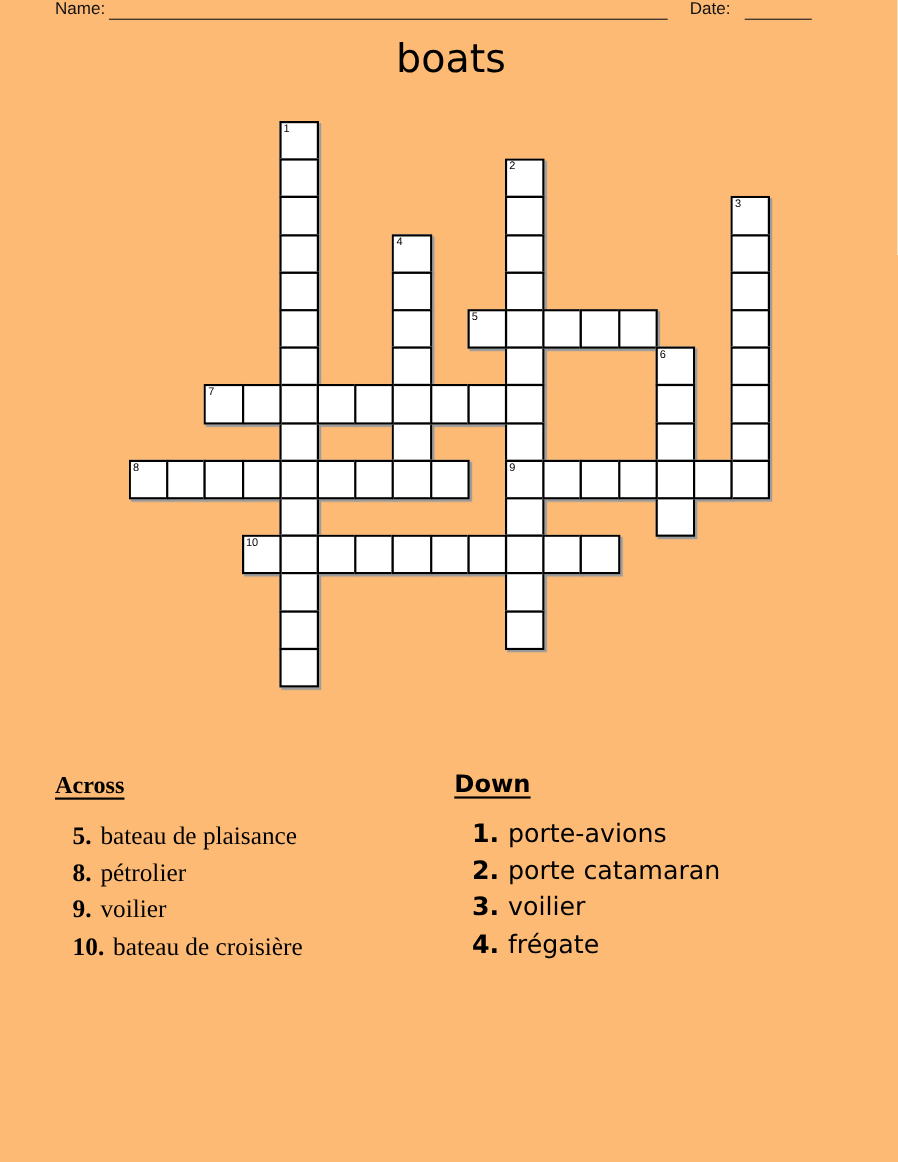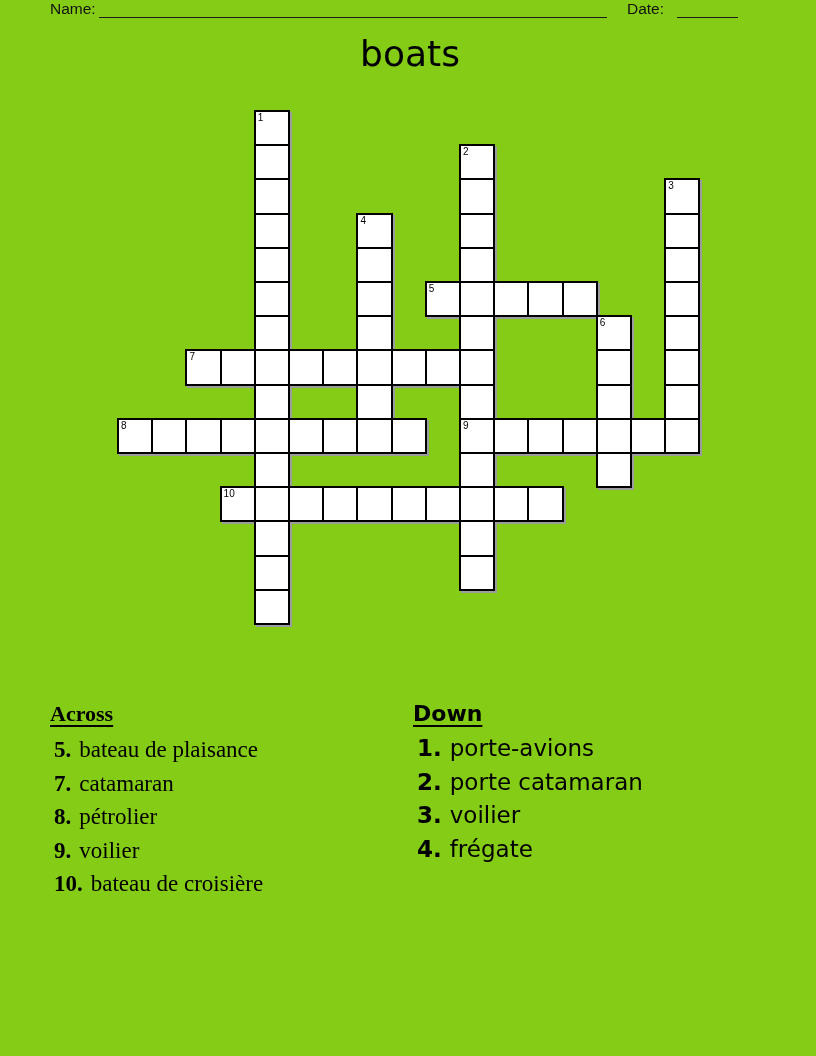--- a/index.html
+++ b/index.html
@@ -1,17 +1,17 @@
 <!DOCTYPE html>
 <html><head>
 <meta charset="utf-8">
 <style>
   html,body { margin:0; padding:0; background:#fff; }
   .page {
-    position:relative; width:816px; height:1056px; background:#84cc16;
+    position:relative; width:816px; height:1056px; background:#fdba74;
     font-family:"Liberation Sans", sans-serif; color:#000; overflow:hidden;
   }
   .hdr-label { position:absolute; top:0px; font-size:15.5px; color:#111; }
   .name-label { left:50px; }
   .date-label { left:627px; }
   .hdr-line { position:absolute; top:17px; height:0; border-bottom:1.6px solid #1c1c1c; }
   .name-line { left:99px; width:508px; }
   .date-line { left:677px; width:61px; }
   .title {
     position:absolute; top:33px; left:2px; width:100%; text-align:center;
@@ -27,21 +27,21 @@
     position:absolute; top:0px; left:2px; font-size:10px; line-height:11px;
     font-family:"Liberation Sans", sans-serif; color:#000;
   }
   .clues { position:absolute; top:701px; font-family:"DejaVu Sans", sans-serif; }
   .clues-across { left:50px;font-family:Liberation Serif, serif; }
   .clues-down { left:413px; }
   .clue-heading {
     margin:0 0 6px 0; font-size:22px; font-weight:bold;
     text-decoration:underline; text-decoration-thickness:2px; text-underline-offset:4px;
   }
-  .clue-list { list-style:none; margin:4px; padding:0; }
+  .clue-list { list-style:none; margin:16px; padding:0; }
   .clue { font-size:23px; line-height:33.5px; white-space:nowrap; }
   .clue-num { font-weight:bold; margin-right:8px; }
 </style>
 </head>
 <body>
 
 <div class="page">
 
   <span class="hdr-label name-label">Name:</span>
   <div class="hdr-line name-line"></div>
@@ -147,21 +147,20 @@
       <div class="cell" style="left: 273.6px; top: 376.2px; width: 36.2px; height: 36.2px; background: rgb(255, 255, 255); border-color: rgb(0, 0, 0);"></div>
       <div class="cell" style="left: 307.8px; top: 376.2px; width: 36.2px; height: 36.2px; background: rgb(255, 255, 255); border-color: rgb(0, 0, 0);"></div>
       <div class="cell" style="left: 376.2px; top: 376.2px; width: 36.2px; height: 36.2px; background: rgb(255, 255, 255); border-color: rgb(0, 0, 0);"></div>
       <div class="cell" style="left: 410.4px; top: 376.2px; width: 36.2px; height: 36.2px; background: rgb(255, 255, 255); border-color: rgb(0, 0, 0);"></div>
     </div>
 
   <div class="clues clues-across">
     <h2 class="clue-heading">Across</h2>
     <ul class="clue-list">
       <li class="clue"><span class="clue-num">5.</span><span>bateau de plaisance</span></li>
-      <li class="clue"><span class="clue-num">7.</span><span>catamaran</span></li>
       <li class="clue"><span class="clue-num">8.</span><span>pétrolier</span></li>
       <li class="clue"><span class="clue-num">9.</span><span>voilier</span></li>
       <li class="clue"><span class="clue-num">10.</span><span>bateau de croisière</span></li>
     </ul>
   </div>
 
   <div class="clues clues-down">
     <h2 class="clue-heading">Down</h2>
     <ul class="clue-list">
       <li class="clue"><span class="clue-num">1.</span><span>porte-avions</span></li>

